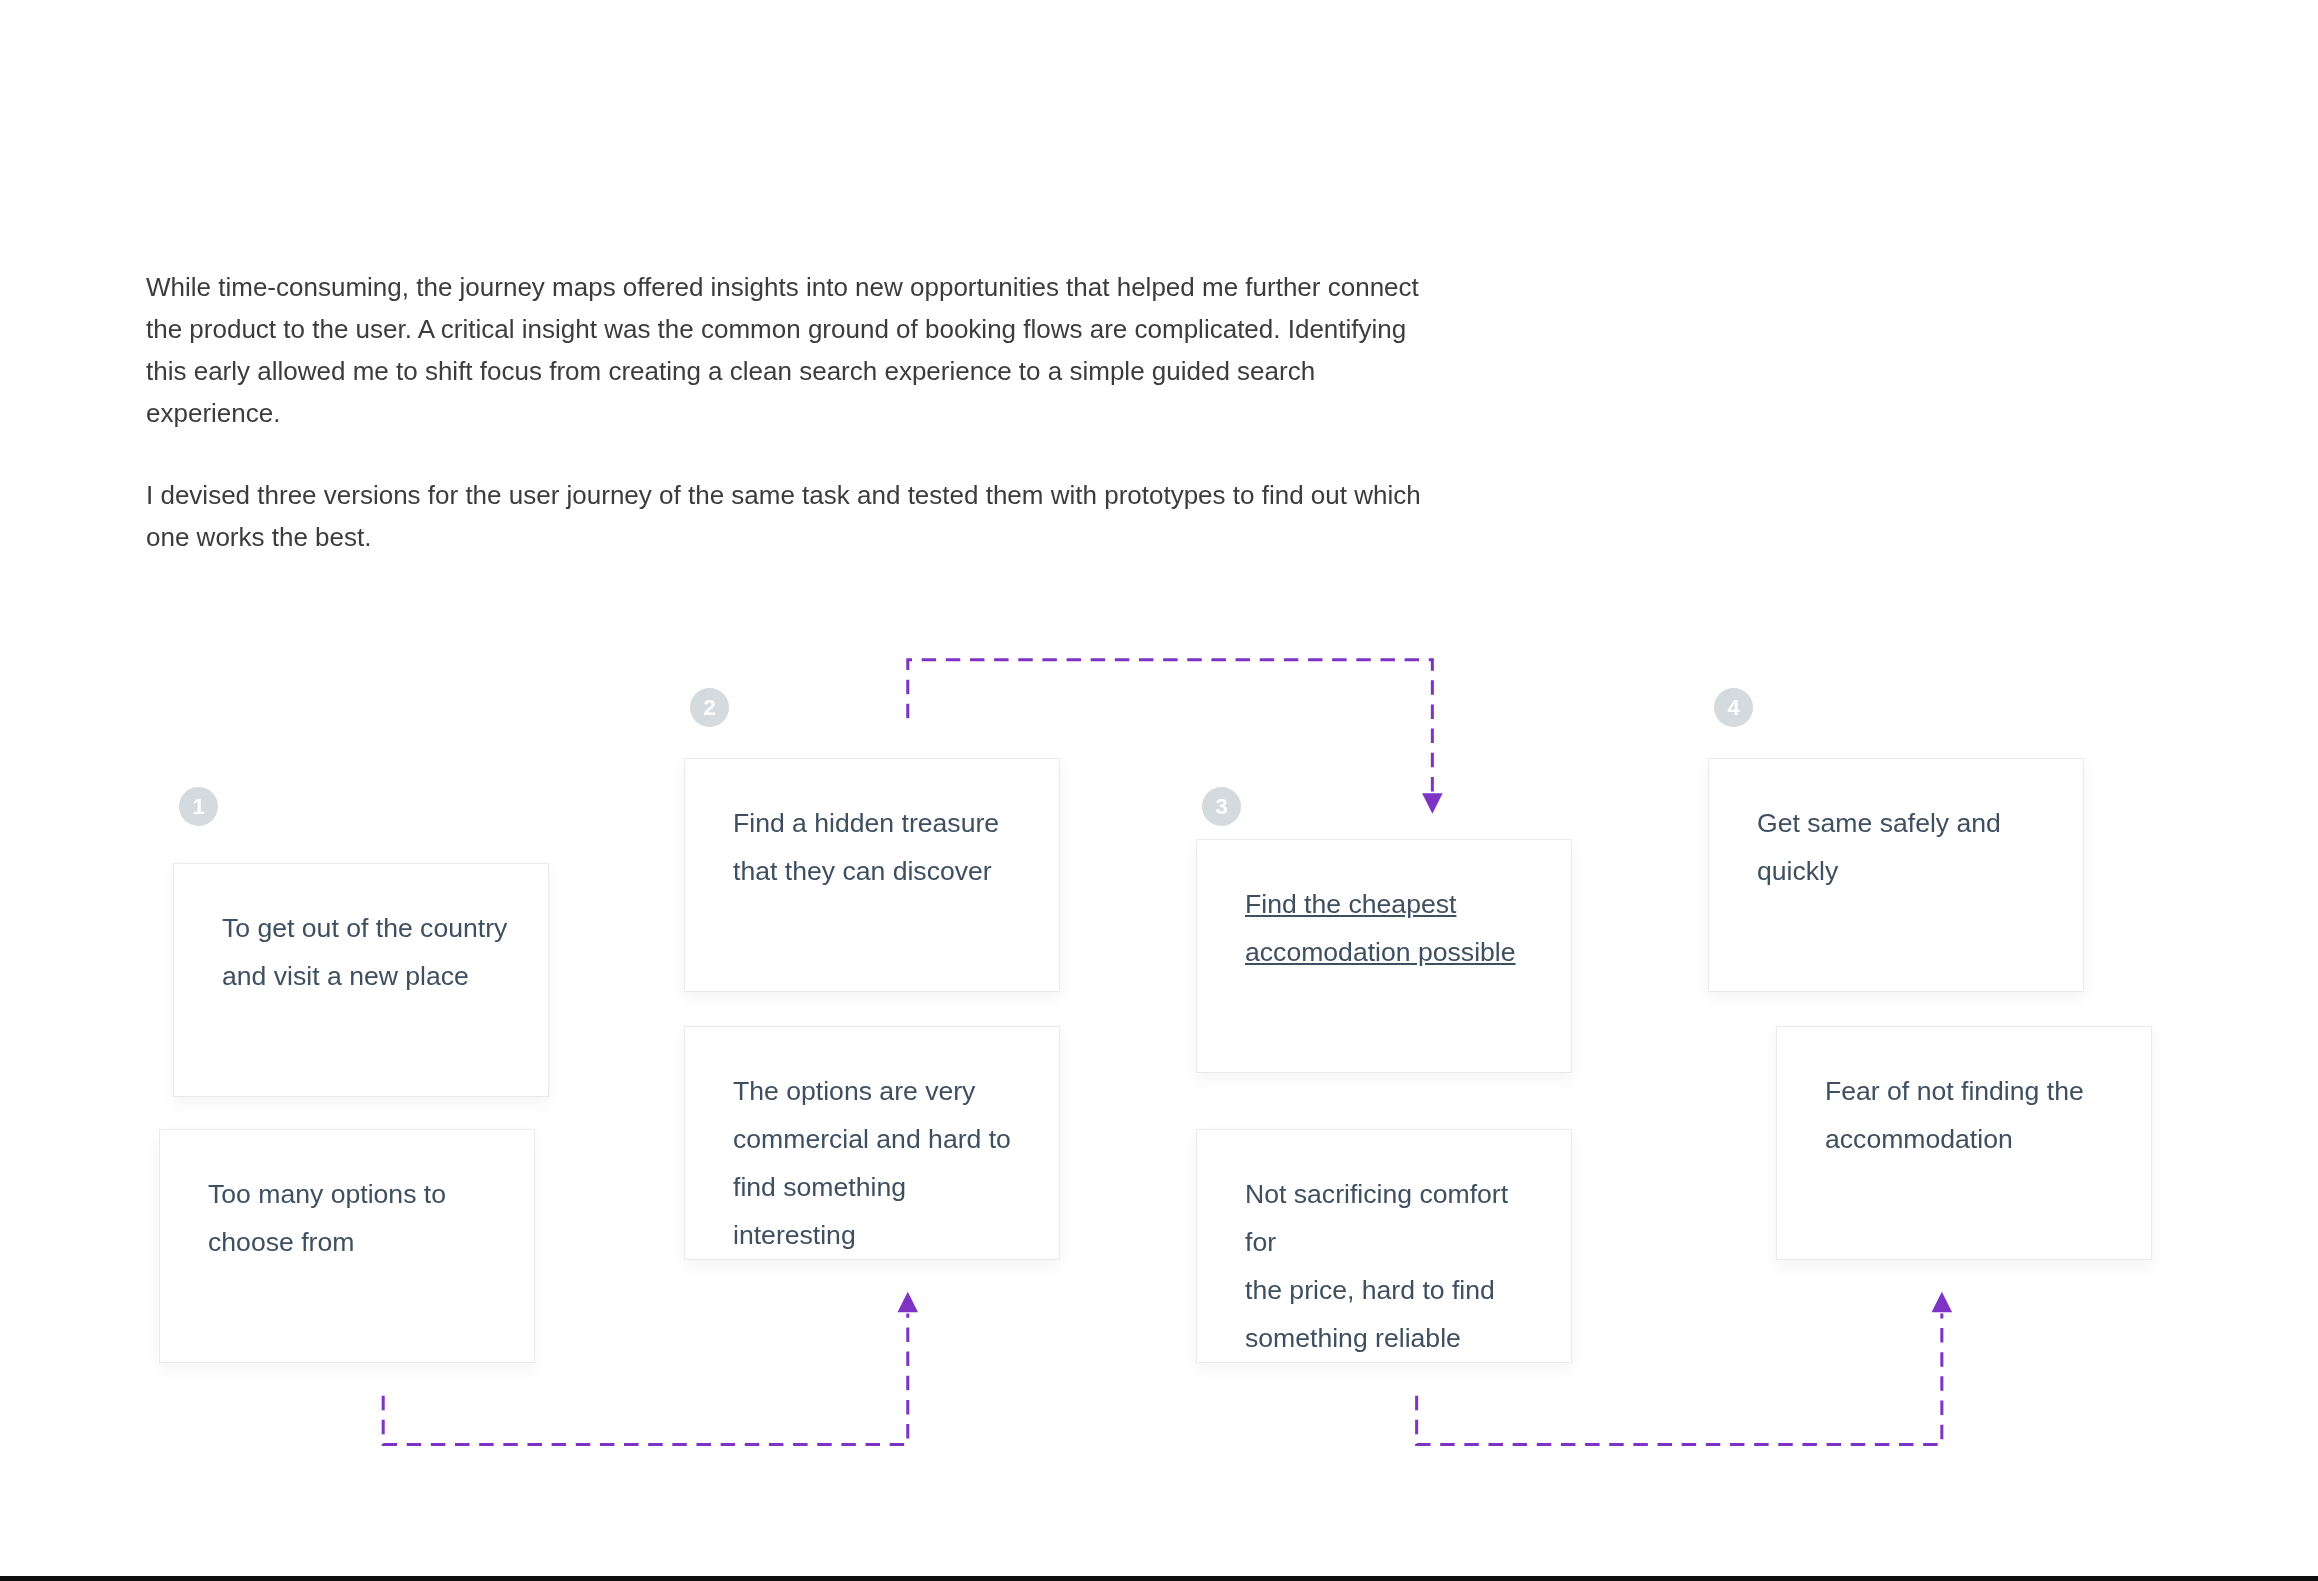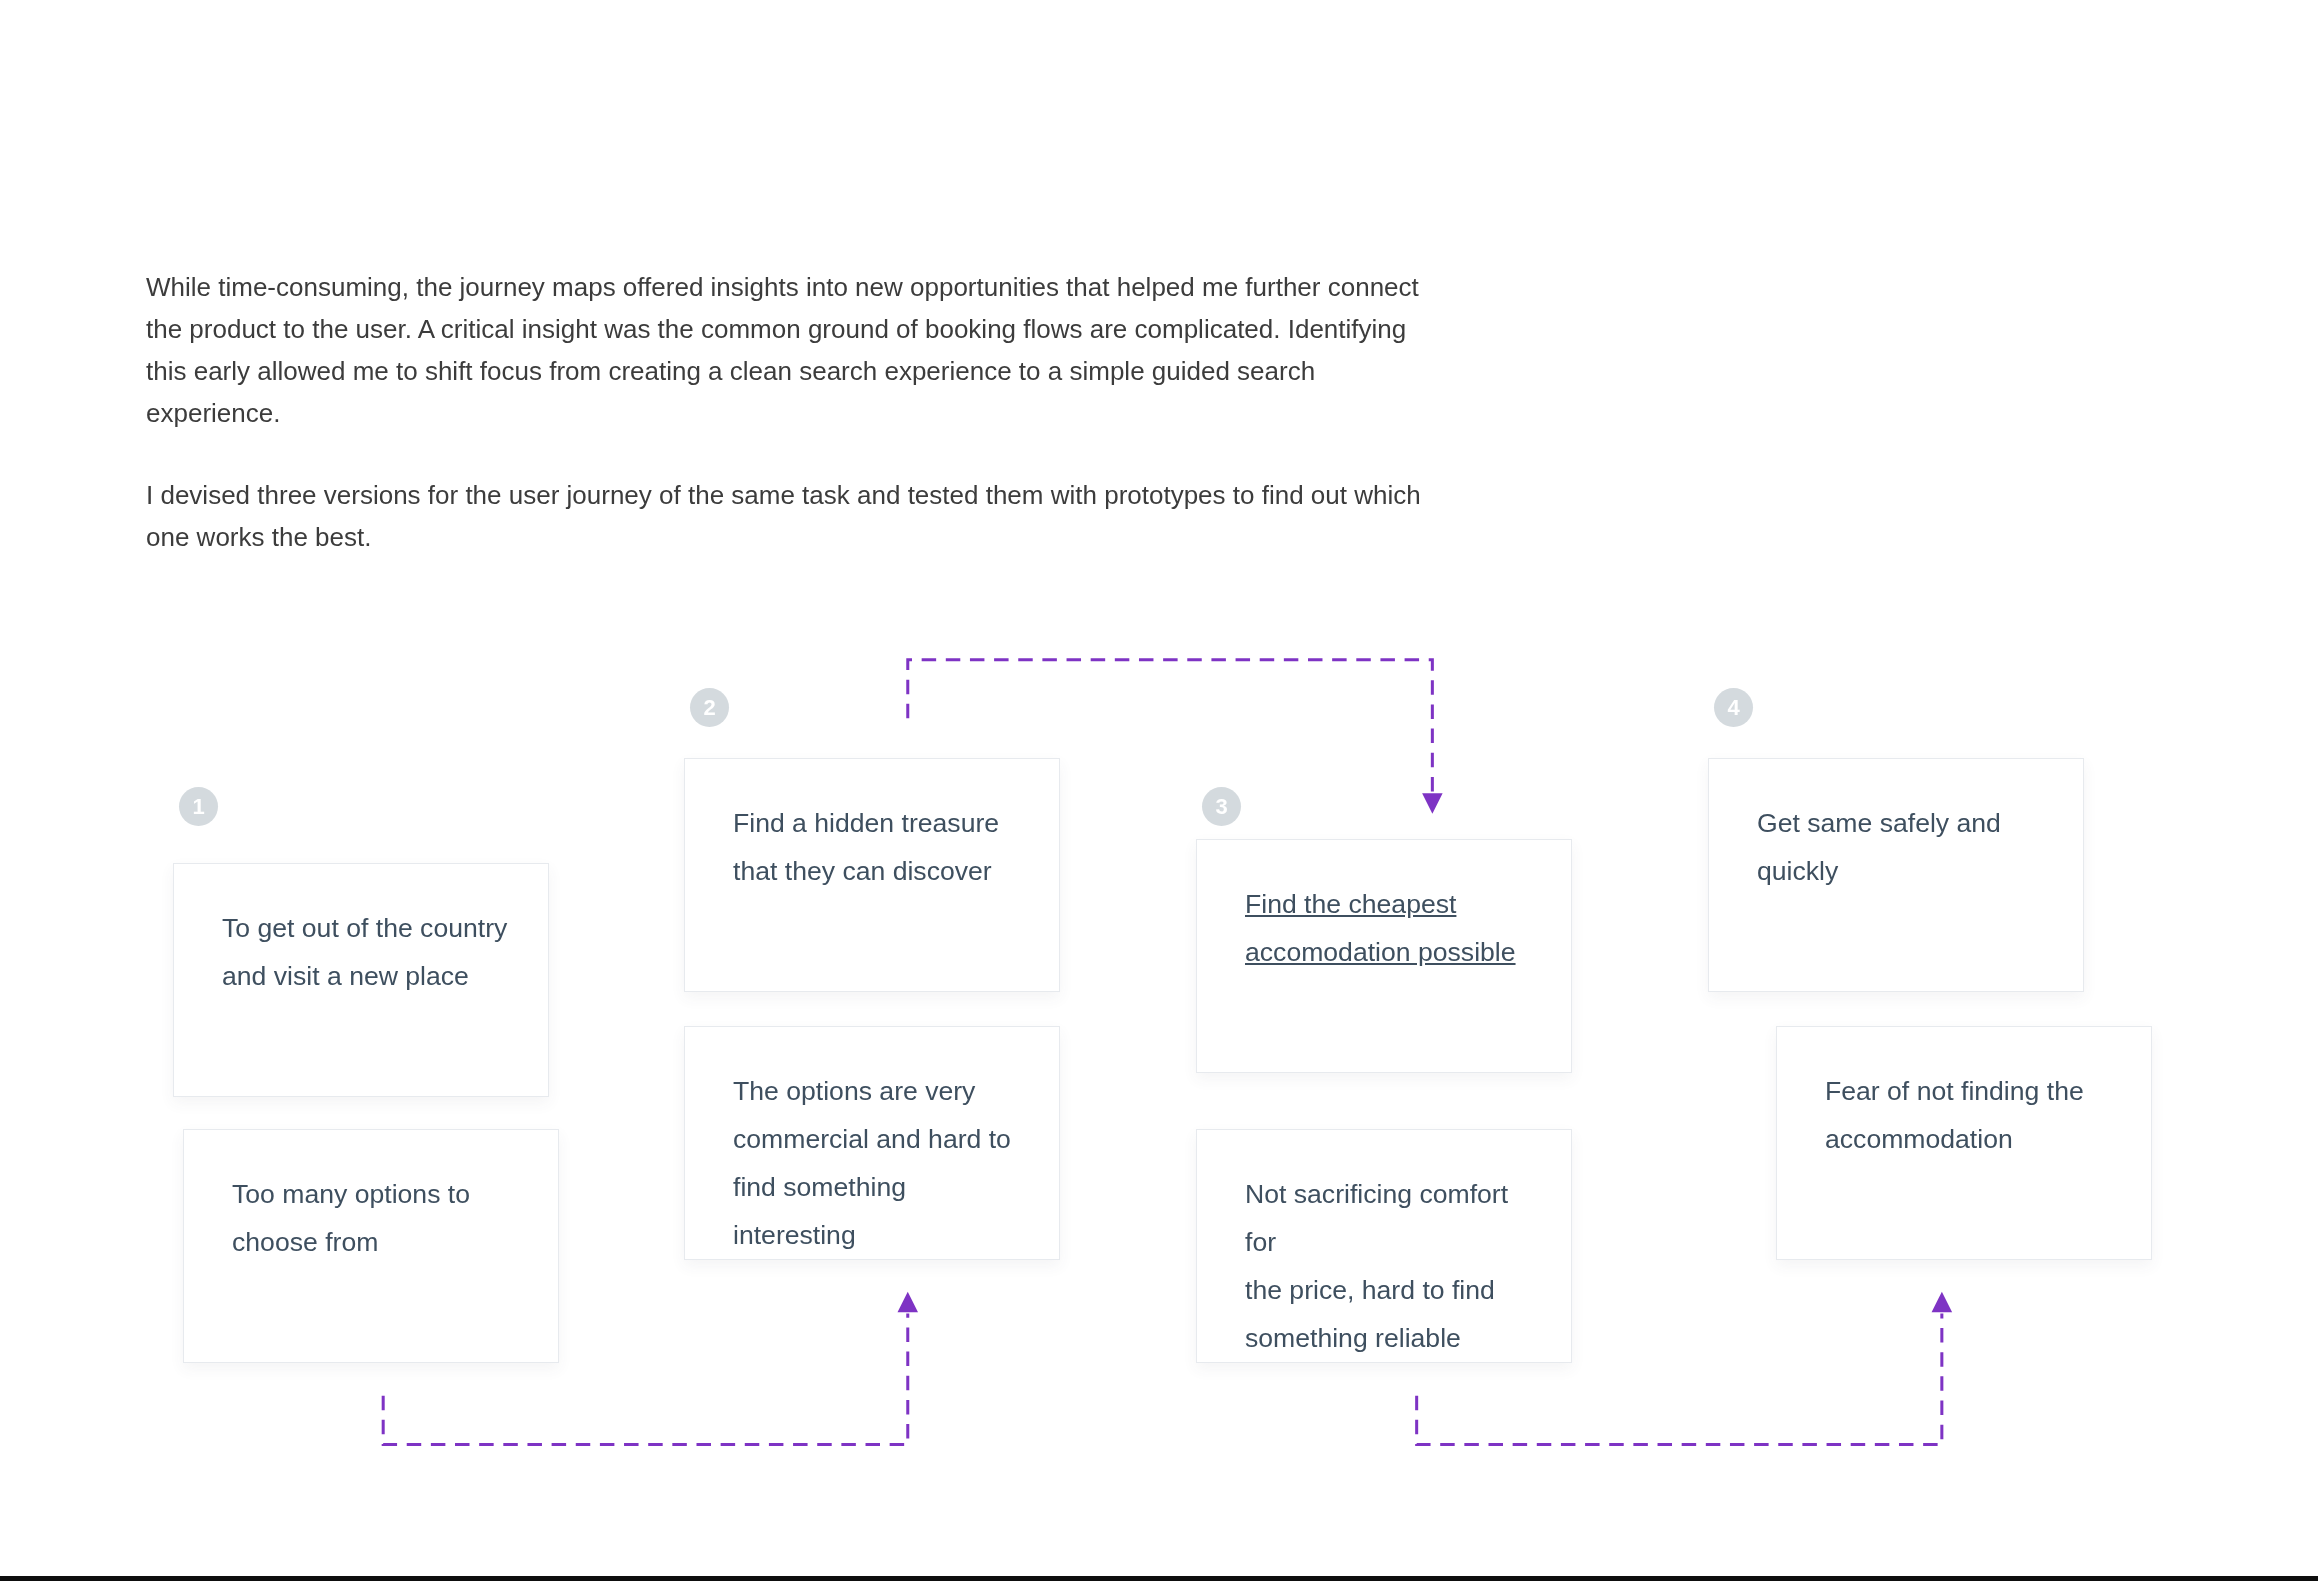--- a/index.html
+++ b/index.html
@@ -20,21 +20,21 @@
   
   .card{
     position:absolute;width:376px;height:234px;box-sizing:border-box;
     background:#ffffff;border:0.6px solid #E7EAEE;
     box-shadow:0 6px 14.5px rgba(60,70,90,0.06);
     padding:40px 35px 0 48px;
     font-size:26.6px;line-height:48px;color:#3E4F5F;
     white-space:pre-line;
   }
   .c1a{left:173px;top:863px;}
-  .c1b{left:183px;top:1129px;padding-left:48px;}
+  .c1b{left:159px;top:1129px;padding-left:48px;}
   .c2a{left:684px;top:758px;}
   .c2b{left:684px;top:1026px;}
   .c3a{left:1196px;top:839px;text-decoration:underline;}
   .c3b{left:1196px;top:1129px;}
   .c4a{left:1708px;top:758px;}
   .c4b{left:1776px;top:1026px;}
 
   
   .badge{
     position:absolute;width:39px;height:39px;border-radius:50%;

